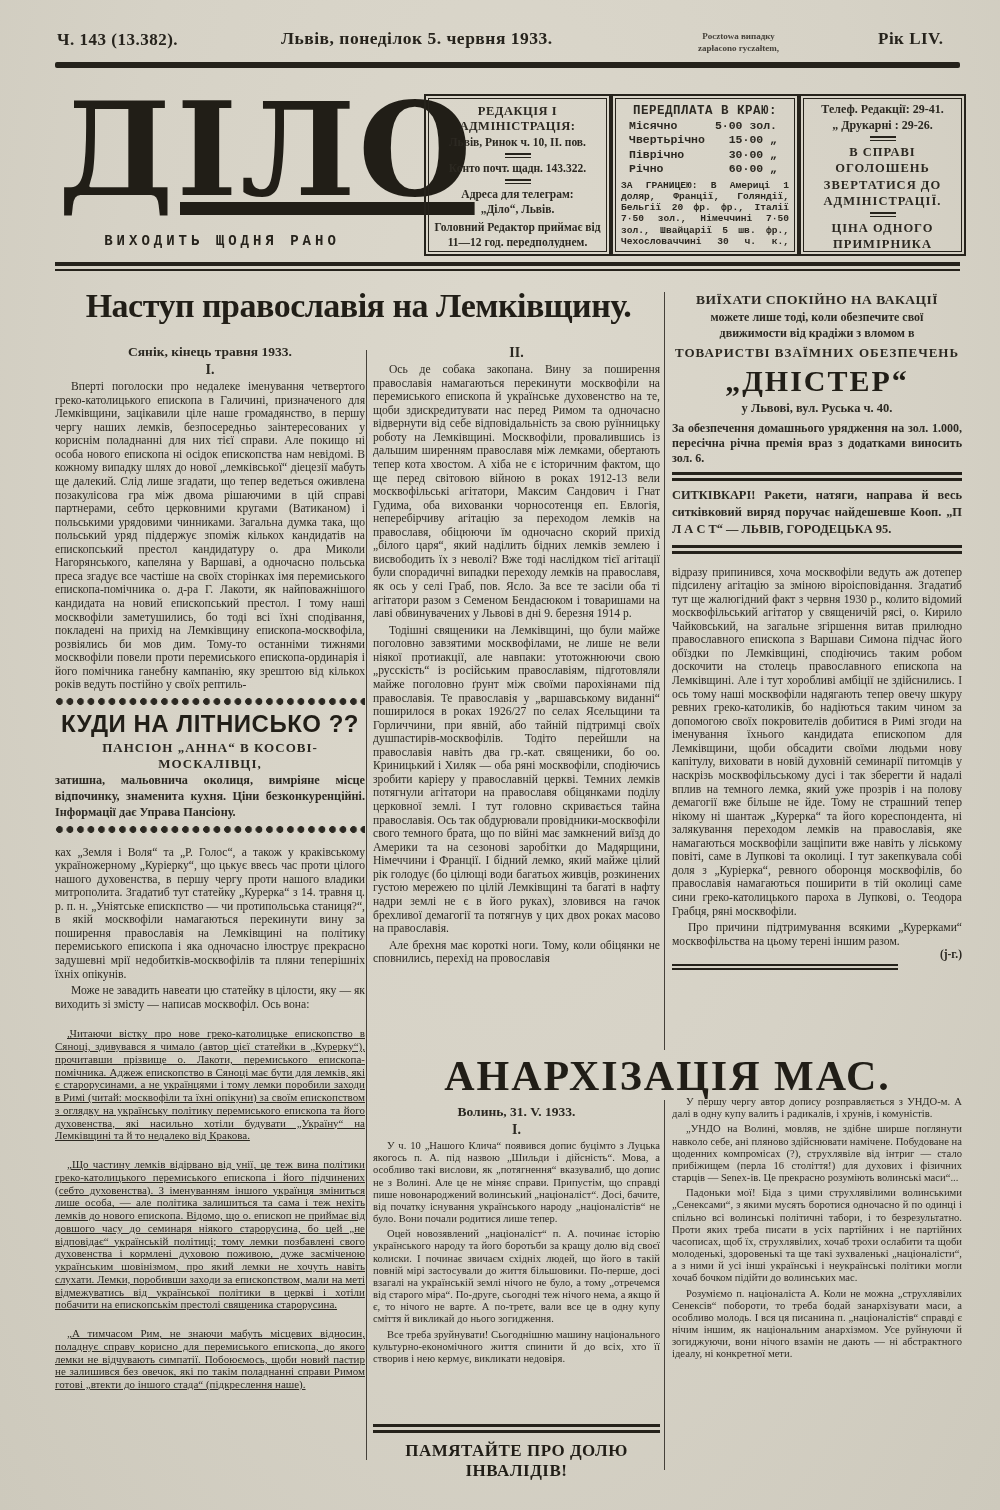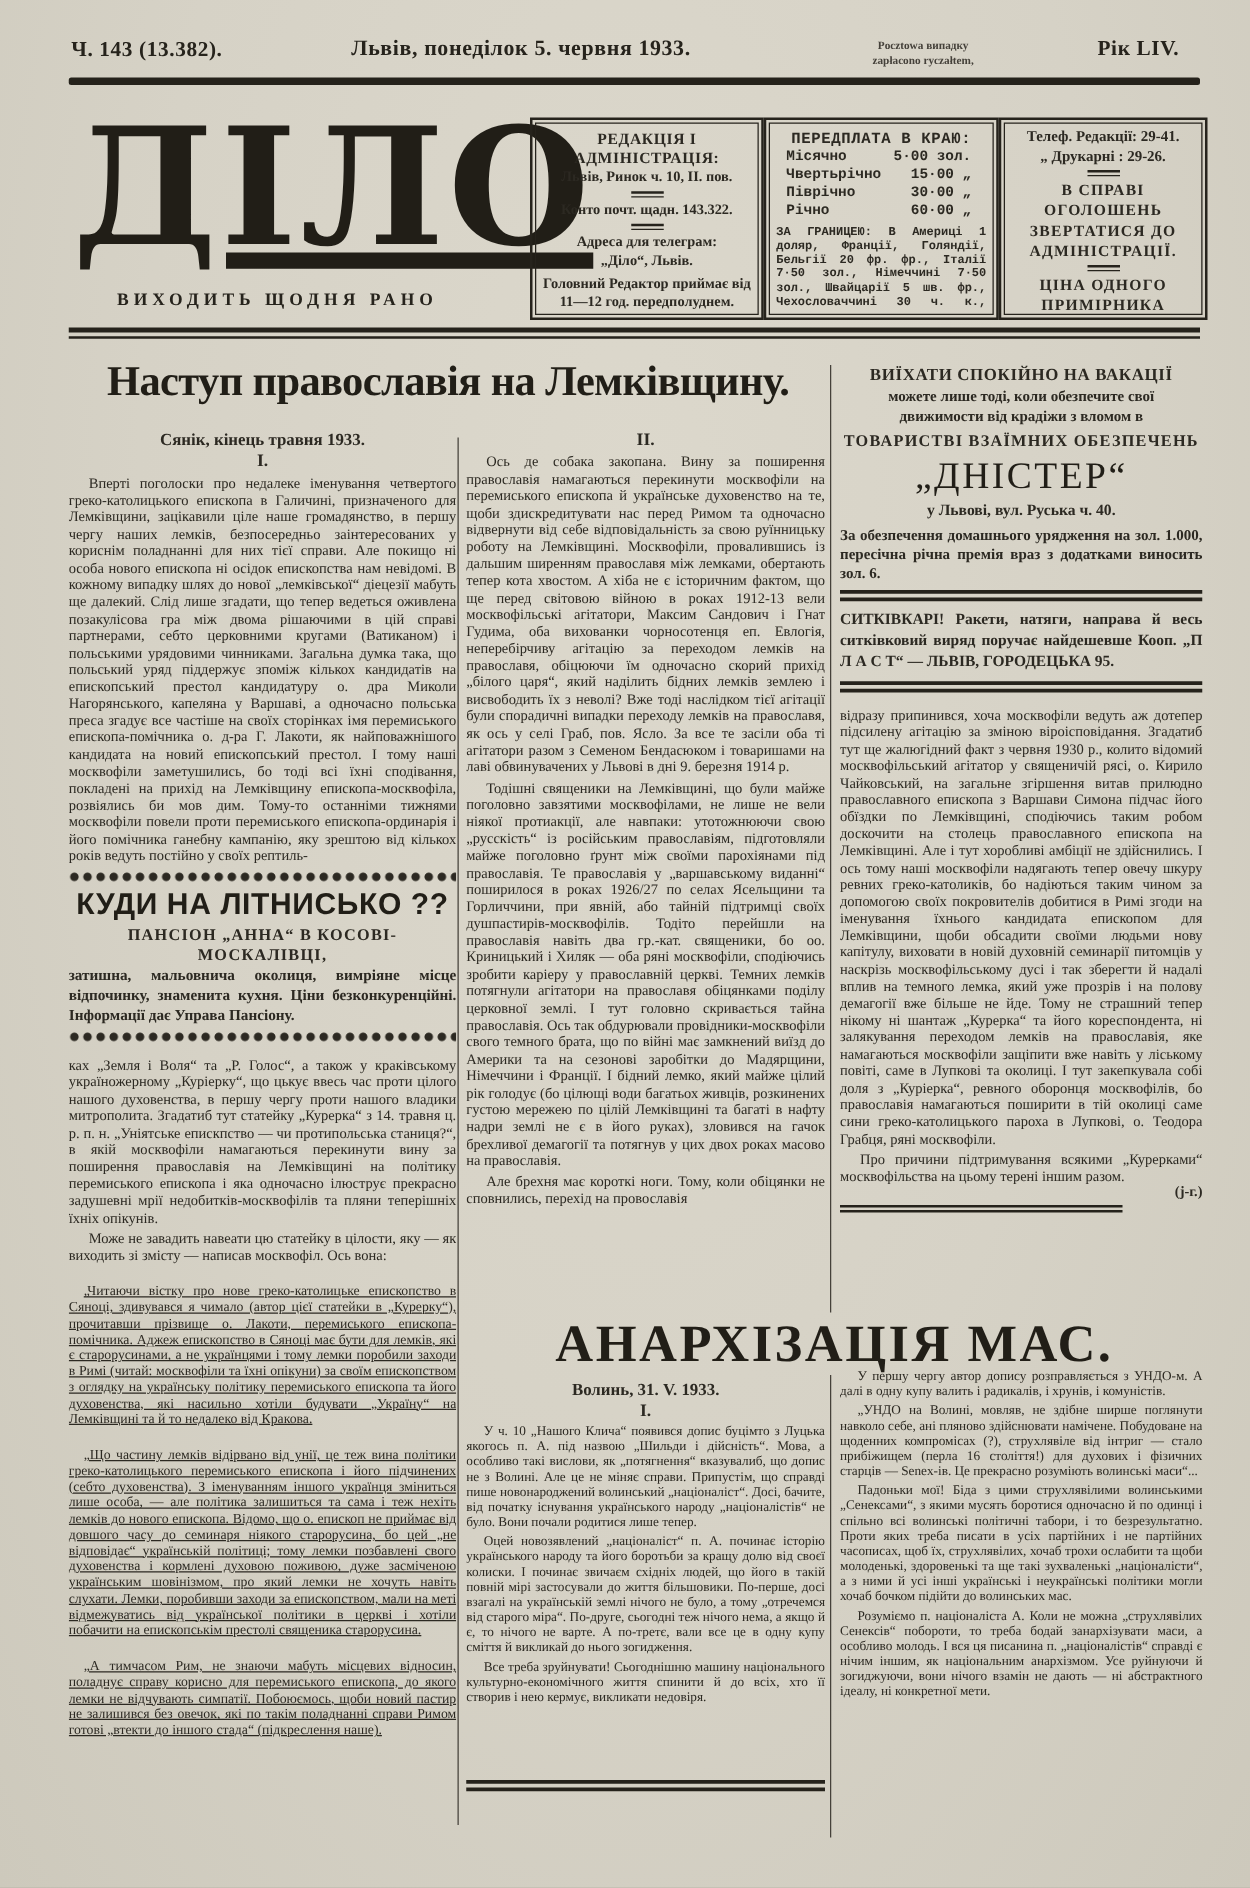--- a/index.html
+++ b/index.html
@@ -10,21 +10,21 @@
     color:#2c2922;
     font-family:"Liberation Serif","DejaVu Serif",serif;
   }
   .abs{position:absolute;}
   
   .hdr{font-weight:bold;font-size:17px;letter-spacing:.5px;color:#26231c;}
   .hdr-postal{font-size:9px;font-weight:bold;line-height:1.3;color:#45413a;text-align:center;}
   .rule-top{background:#25221b;height:6px;border-radius:2px;}
   
   .mast-title{font-size:130px;line-height:1;font-weight:bold;letter-spacing:3px;color:#211e17;font-family:"DejaVu Serif",serif;text-decoration:underline;}
-  .mast-tagline{font-family:Liberation Serif, serif;font-weight:bold;font-size:14px;letter-spacing:4px;color:#26231c;white-space:nowrap;}
+  .mast-tagline{font-family:Liberation Mono, monospace;font-weight:bold;font-size:14px;letter-spacing:4px;color:#26231c;white-space:nowrap;}
   
   .ibox{border:2px solid #26231c;background:transparent;}
   .ibox::before{content:"";position:absolute;inset:2px;border:1px solid #26231c;pointer-events:none;}
   .ibox-inner{position:absolute;inset:6px;overflow:hidden;text-align:center;}
   .ib-title{font-weight:bold;font-size:12.5px;letter-spacing:.5px;margin:2px 0 1px;}
   .ib-line{font-weight:bold;font-size:11.5px;line-height:1.3;margin:0;}
   .mini-rule{width:26px;height:2px;border-top:2px solid #26231c;border-bottom:1px solid #26231c;margin:3px auto;}
   .sub-row{display:flex;justify-content:space-between;font-weight:bold;font-size:11.5px;line-height:1.25;padding:0 14px 0 10px;}
   .sub-abroad{font-weight:bold;font-size:9.6px;line-height:1.18;text-align:justify;margin:3px 2px 0;}
   
@@ -45,21 +45,21 @@
   .sig{font-weight:bold;font-size:11.5px;text-align:right;margin:0;}
   
   .dots{height:9px;margin:4px 0;background-image:radial-gradient(circle at 4.5px 4.5px,#2c2922 3.1px,transparent 3.7px);background-size:10.5px 9px;background-repeat:repeat-x;}
   .resort-title{font-family:"Liberation Sans","DejaVu Sans",sans-serif;font-weight:bold;font-size:24px;letter-spacing:.5px;text-align:center;margin:2px 0;color:#211e17;}
   .resort-lead{font-weight:bold;font-size:13px;letter-spacing:1px;text-align:center;margin:1px 0;}
   .resort-body{font-weight:bold;font-size:12.2px;line-height:1.3;text-align:justify;margin:1px 0;}
   
   .dn-h{font-weight:bold;font-size:13.5px;letter-spacing:.5px;text-align:center;margin:2px 0;}
   .dn-sub{font-weight:bold;font-size:12px;line-height:1.3;text-align:center;margin:1px 8px;}
   .dn-org{font-weight:bold;font-size:13px;letter-spacing:1px;text-align:center;margin:4px 0 2px;}
-  .dn-name{font-weight:normal;font-size:30px;letter-spacing:2px;text-align:center;margin:3px 0;color:#211e17;}
+  .dn-name{font-weight:bold;font-size:30px;letter-spacing:2px;text-align:center;margin:3px 0;color:#211e17;}
   .dn-addr{font-weight:bold;font-size:12.5px;text-align:center;margin:1px 0 5px;}
   .dn-terms{font-weight:bold;font-size:12px;line-height:1.25;text-align:justify;margin:2px 0;}
   .plast{font-weight:bold;font-size:12.4px;line-height:1.38;text-align:justify;margin:4px 0;}
   .footer-notice{font-weight:bold;font-size:17px;letter-spacing:.5px;text-align:center;margin:8px 0 0;color:#211e17;}
 </style>
 </head>
 <body>
 
 <div class="page">
 
@@ -182,20 +182,21 @@
   <div class="abs col" style="left:373px;top:1104px;width:287px;height:310px;">
     <p class="dateline">Волинь, 31. V. 1933.</p>
     <p class="secnum">I.</p>
     <p class="a2-p">У ч. 10 „Нашого Клича“ появився допис буцімто з Луцька якогось п. А. під назвою „Шильди і дійсність“. Мова, а особливо такі вислови, як „потягнення“ вказувалиб, що допис не з Волині. Але це не міняє справи. Припустім, що справді пише новонароджений волинський „націоналіст“. Досі, бачите, від початку існування українського народу „націоналістів“ не було. Вони почали родитися лише тепер.</p>
     <p class="a2-p">Оцей новозявлений „націоналіст“ п. А. починає історію українського народу та його боротьби за кращу долю від своєї колиски. І починає звичаєм східніх людей, що його в такій повній мірі застосували до життя більшовики. По-перше, досі взагалі на українській землі нічого не було, а тому „отречемся від старого міра“. По-друге, сьогодні теж нічого нема, а якщо й є, то нічого не варте. А по-третє, вали все це в одну купу сміття й викликай до нього зогидження.</p>
     <p class="a2-p">Все треба зруйнувати! Сьогоднішню машину національного культурно-економічного життя спинити й до всіх, хто її створив і нею кермує, викликати недовіря.</p>
   </div>
 
   <div class="abs" style="left:373px;top:1418px;width:287px;">
     <div class="rule-double"></div>
+    <p class="footer-notice">ПАМЯТАЙТЕ ПРО ДОЛЮ ІНВАЛІДІВ!</p>
   </div>
 
   <div class="abs col" style="left:672px;top:1096px;width:290px;height:412px;">
     <p class="a2-p">У першу чергу автор допису розправляється з УНДО-м. А далі в одну купу валить і радикалів, і хрунів, і комуністів.</p>
     <p class="a2-p">„УНДО на Волині, мовляв, не здібне ширше поглянути навколо себе, ані пляново здійснювати намічене. Побудоване на щоденних компромісах (?), струхлявіле від інтриг — стало прибіжищем (перла 16 століття!) для духових і фізичних старців — Senex-ів. Це прекрасно розуміють волинські маси“...</p>
     <p class="a2-p">Падоньки мої! Біда з цими струхлявілими волинськими „Сенексами“, з якими мусять боротися одночасно й по одинці і спільно всі волинські політичні табори, і то безрезультатно. Проти яких треба писати в усіх партійних і не партійних часописах, щоб їх, струхлявілих, хочаб трохи ослабити та щоби молоденькі, здоровенькі та ще такі зухваленькі „націоналісти“, а з ними й усі інші українські і неукраїнські політики могли хочаб бочком підійти до волинських мас.</p>
     <p class="a2-p">Розуміємо п. націоналіста А. Коли не можна „струхлявілих Сенексів“ побороти, то треба бодай занархізувати маси, а особливо молодь. І вся ця писанина п. „націоналістів“ справді є нічим іншим, як національним анархізмом. Усе руйнуючи й зогиджуючи, вони нічого взамін не дають — ні абстрактного ідеалу, ні конкретної мети.</p>
   </div>
 
 </div>

